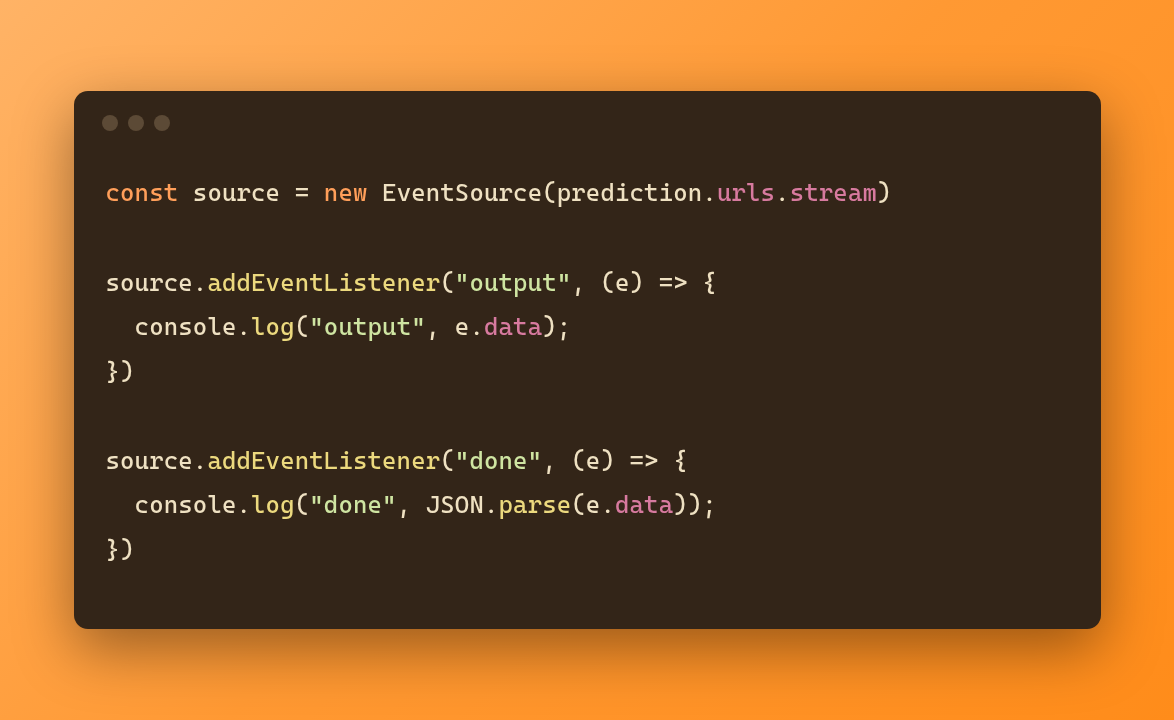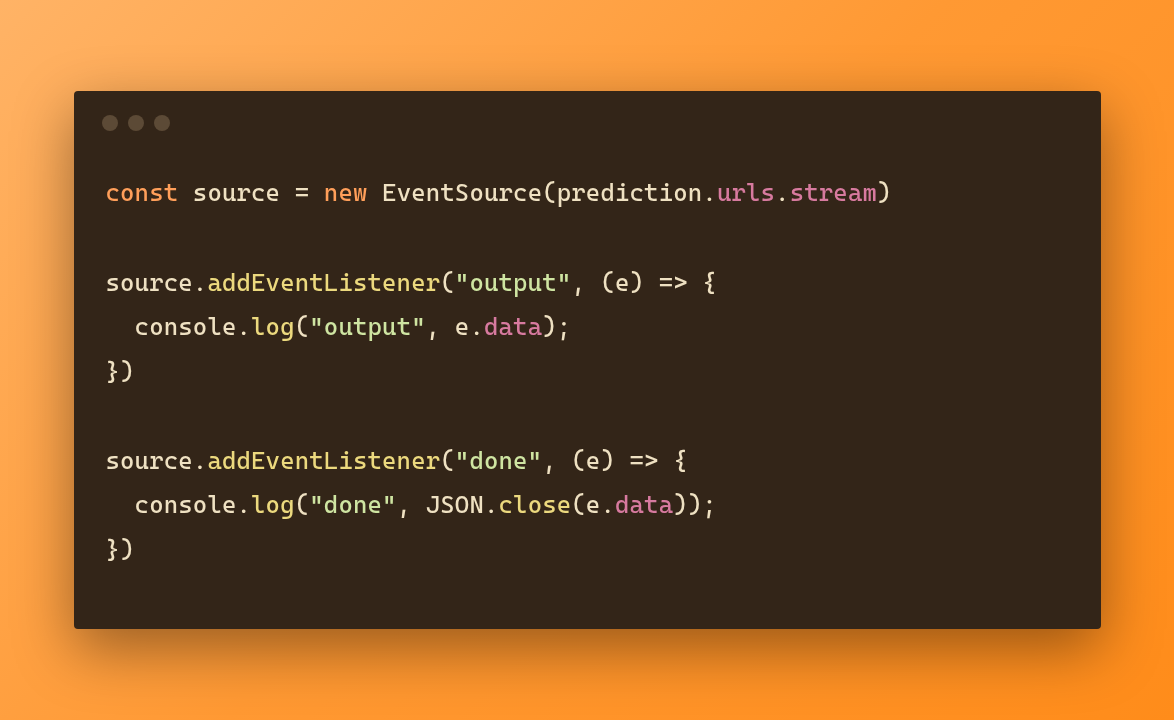--- a/index.html
+++ b/index.html
@@ -14,21 +14,21 @@
       background: linear-gradient(135deg, #ffb366 0%, #ff9933 50%, #ff8c1a 100%);
       display: flex;
       align-items: center;
       justify-content: center;
       font-family: ui-monospace, 'SF Mono', 'Cascadia Code', 'Source Code Pro', Menlo, Consolas, 'DejaVu Sans Mono', monospace;
     }
 
     .window {
       width: 1027px;
       background: #332518;
-      border-radius: 4px;
+      border-radius: 14px;
       box-shadow: 0 20px 60px rgba(0, 0, 0, 0.4);
       overflow: hidden;
     }
 
     .titlebar {
       display: flex;
       align-items: center;
       gap: 10px;
       padding: 24px 28px 0 28px;
     }
@@ -82,17 +82,17 @@
 
     <div class="code-line"><span class="obj">  console.</span><span class="func">log</span><span class="punct">(</span><span class="str">"output"</span><span class="punct">, e.</span><span class="prop">data</span><span class="punct">);</span></div>
 
     <div class="code-line"><span class="punct">})</span></div>
 
     <div class="b"></div>
 
     <div class="code-line"><span class="obj">source.</span><span class="func">addEventListener</span><span class="punct">(</span><span class="str">"done"</span><span class="punct">, (e) </span><span class="op">=&gt;</span><span class="punct"> {</span></div>
 
 
-    <div class="code-line"><span class="obj">  console.</span><span class="func">log</span><span class="punct">(</span><span class="str">"done"</span><span class="punct">, JSON.</span><span class="func">close</span><span class="punct">(e.</span><span class="prop">data</span><span class="punct">));</span></div>
+    <div class="code-line"><span class="obj">  console.</span><span class="func">log</span><span class="punct">(</span><span class="str">"done"</span><span class="punct">, JSON.</span><span class="func">parse</span><span class="punct">(e.</span><span class="prop">data</span><span class="punct">));</span></div>
 
     <div class="code-line"><span class="punct">})</span></div>
   </div>
 </div>
 
 </body></html>

